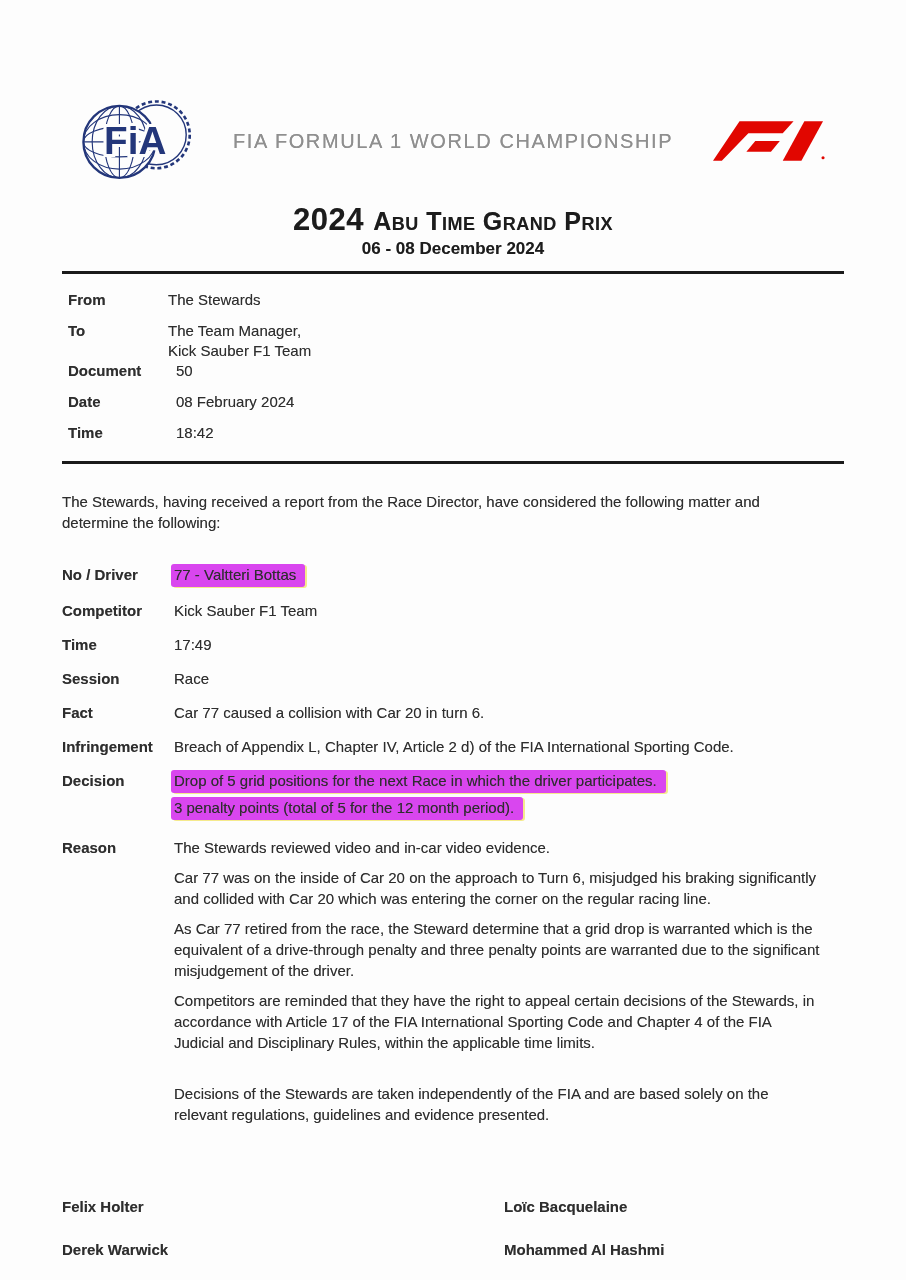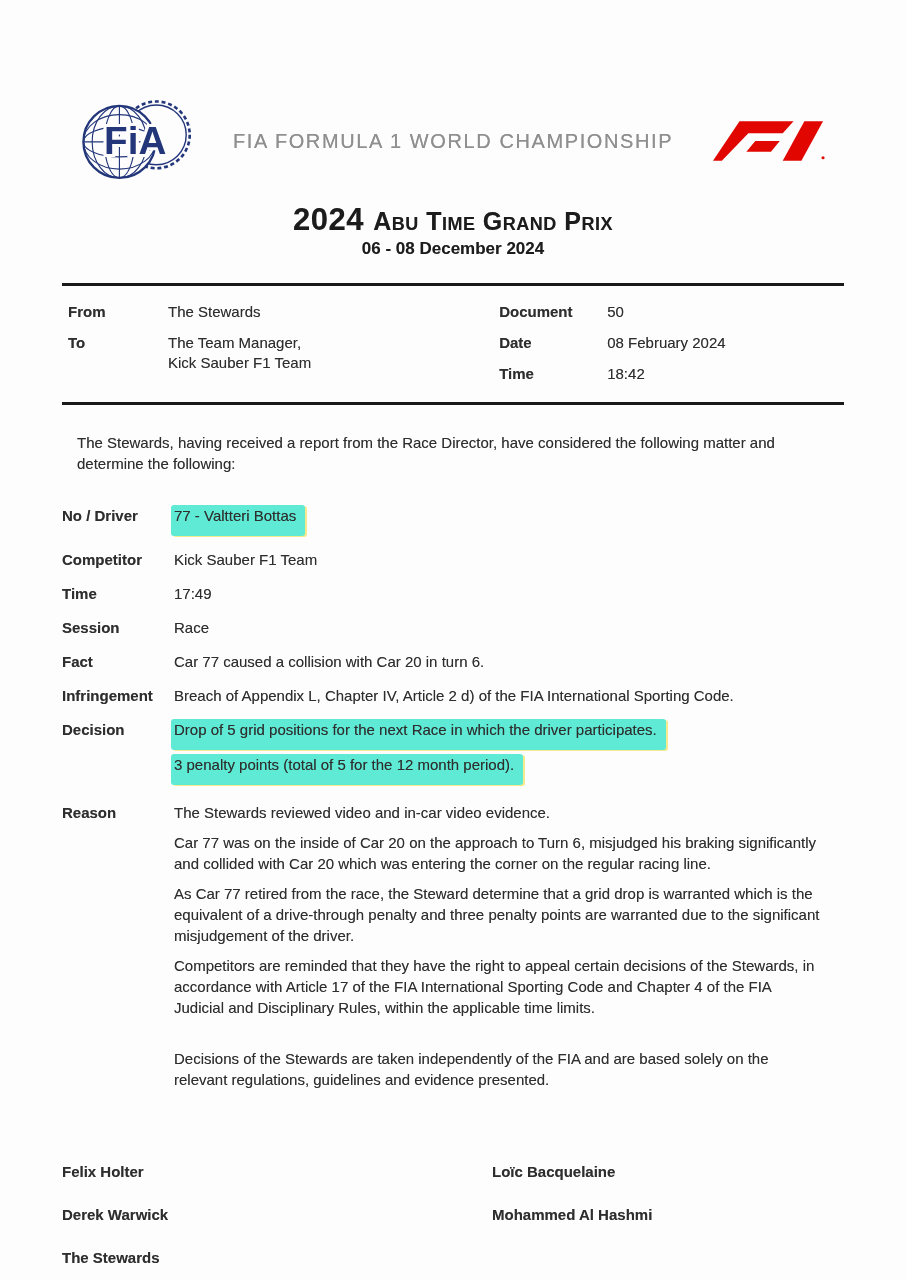--- a/index.html
+++ b/index.html
@@ -47,68 +47,68 @@
   .doc-title .big { font-size: 31px; }
   .doc-subtitle {
     margin-top: 1px;
     font-size: 17px;
     font-weight: bold;
     color: #1c1c1c;
   }
 
   
   .meta-table {
-    margin-top: 24px;
+    margin-top: 12px;
     border-top: 3px solid #1a1a1a;
     border-bottom: 3px solid #1a1a1a;
     padding: 16px 6px 18px 6px;
     display: flex;
     font-size: 15px;
     line-height: 20px;
+    flex-direction: column;
   }
   .meta-left { width: 56%; }
   .meta-right { flex: 1; }
   .meta-row { display: flex; margin-bottom: 11px; }
   .meta-row:last-child { margin-bottom: 0; }
   .meta-label { font-weight: bold; width: 100px; flex-shrink: 0; }
   .meta-right .meta-label { width: 108px; }
   .meta-value { }
 
   
   .intro {
     margin-top: 27px;
     font-size: 15px;
     line-height: 21px;
     max-width: 700px;
-    margin-left: 15px;
   }
   .fields { margin-top: 31px; font-size: 15px; line-height: 21px; }
   .field-row { display: flex; margin-bottom: 13px; }
   .field-label { font-weight: bold; width: 112px; flex-shrink: 0; }
   .field-value { max-width: 660px; }
 
   .hl {
     display: inline-block;
-    background: #5eead4;
+    background: #d946ef;
     border-radius: 3px;
-    padding: 0px 9px 10px 3px;
+    padding: 0px 9px 2px 3px;
     margin-left: -3px;
     box-shadow: 2px 1px 0 rgba(243, 230, 120, 0.85);
   }
   .decision-lines .hl { margin-bottom: 4px; }
 
   .reason-paragraphs { max-width: 648px; }
   .reason-paragraphs p { margin: 0 0 9px 0; }
   .reason-paragraphs p.final-note { margin-top: 30px; }
 
   
   .signatures { margin-top: 64px; font-size: 15px; }
   .sig-row { display: flex; margin-bottom: 26px; gap: 32px; }
   .sig-left { width: 398px; font-weight: bold; }
-  .sig-right { font-weight: bold; }
+  .sig-right { font-weight: bold; margin-left: 12px; }
   .sig-closing { margin-top: 19px; font-weight: bold; }
 
   
   .page { text-shadow: 0 0 0.45px rgba(40,40,40,0.45); }
   svg text { text-shadow: none; }
 </style>
 </head>
 <body>
 
 <div class="page">

